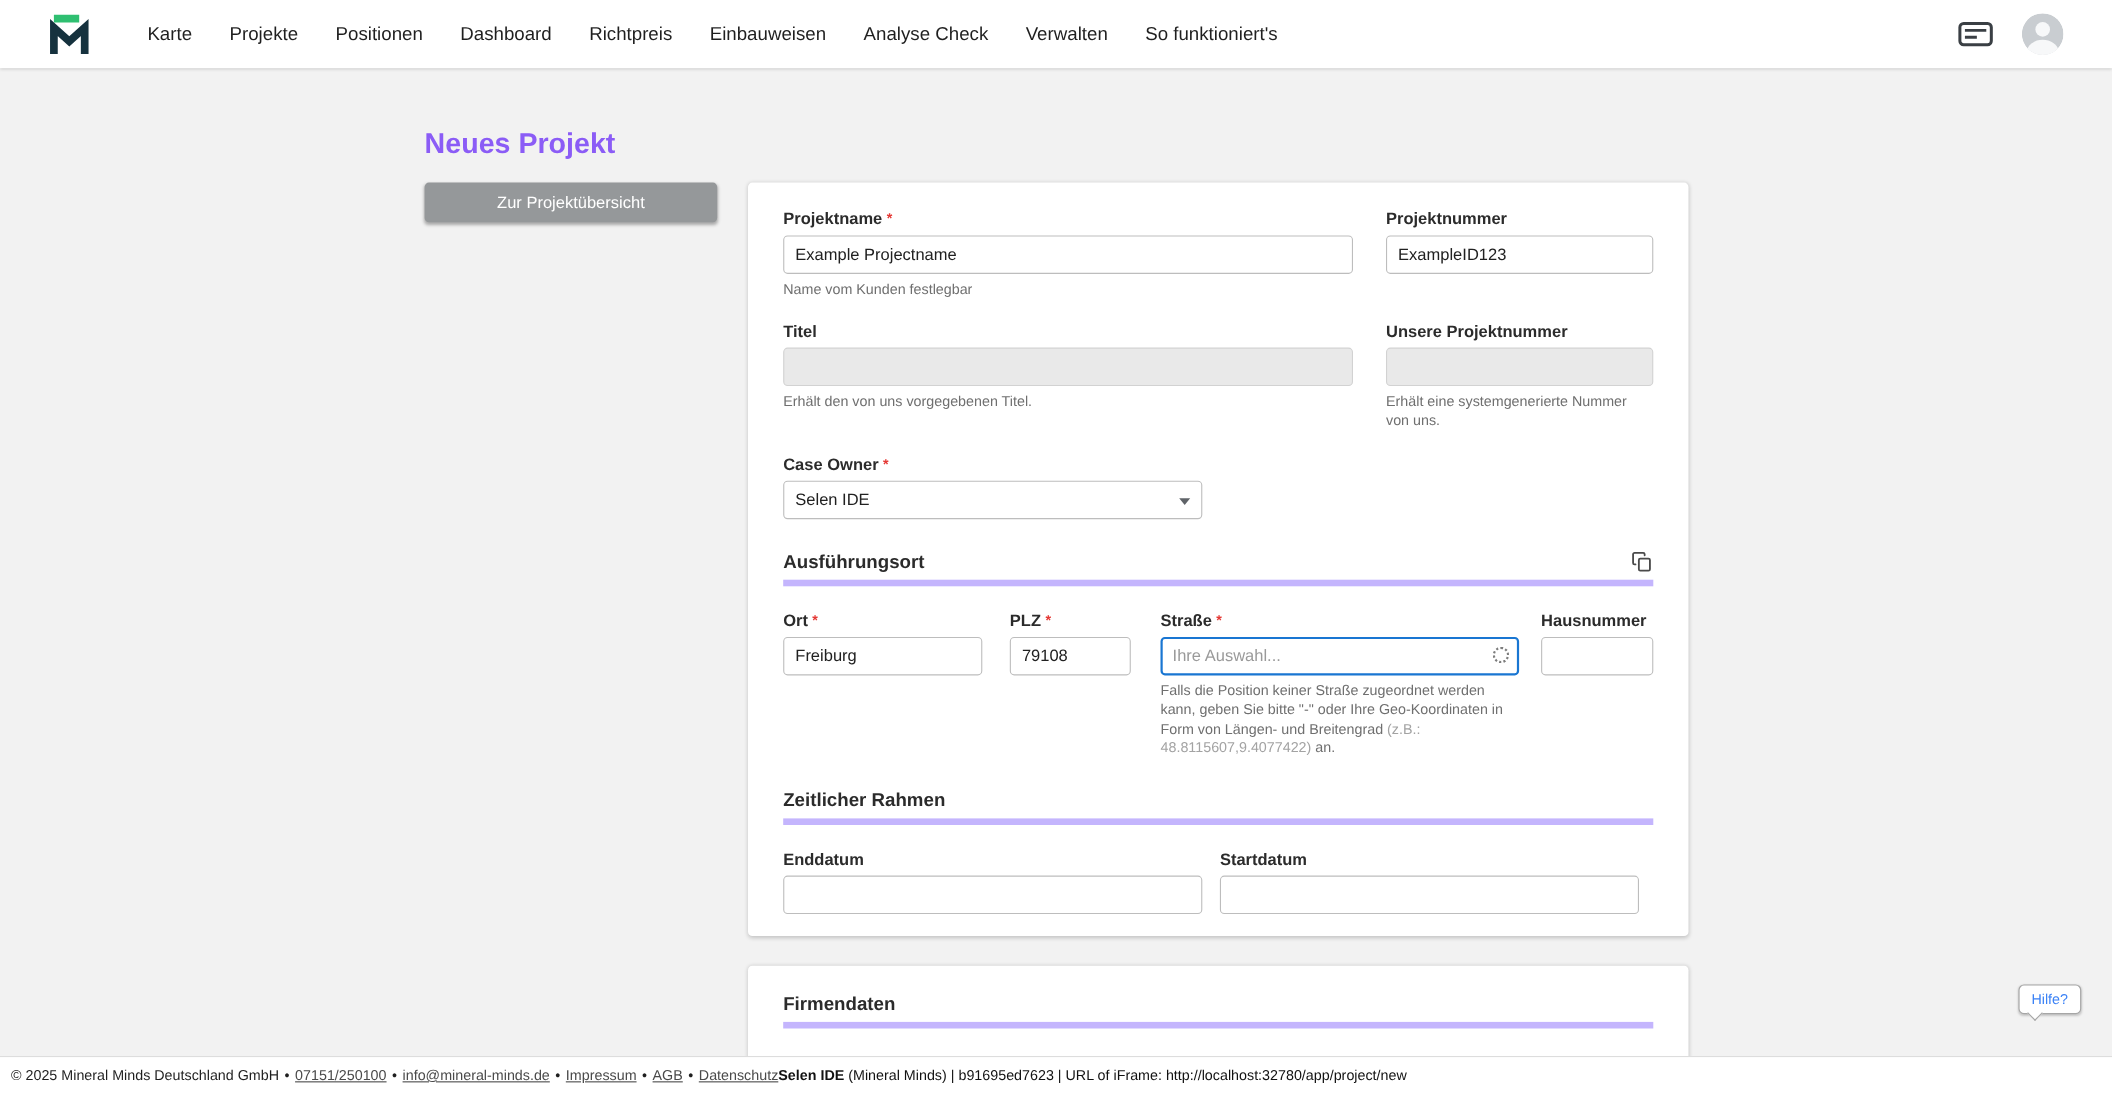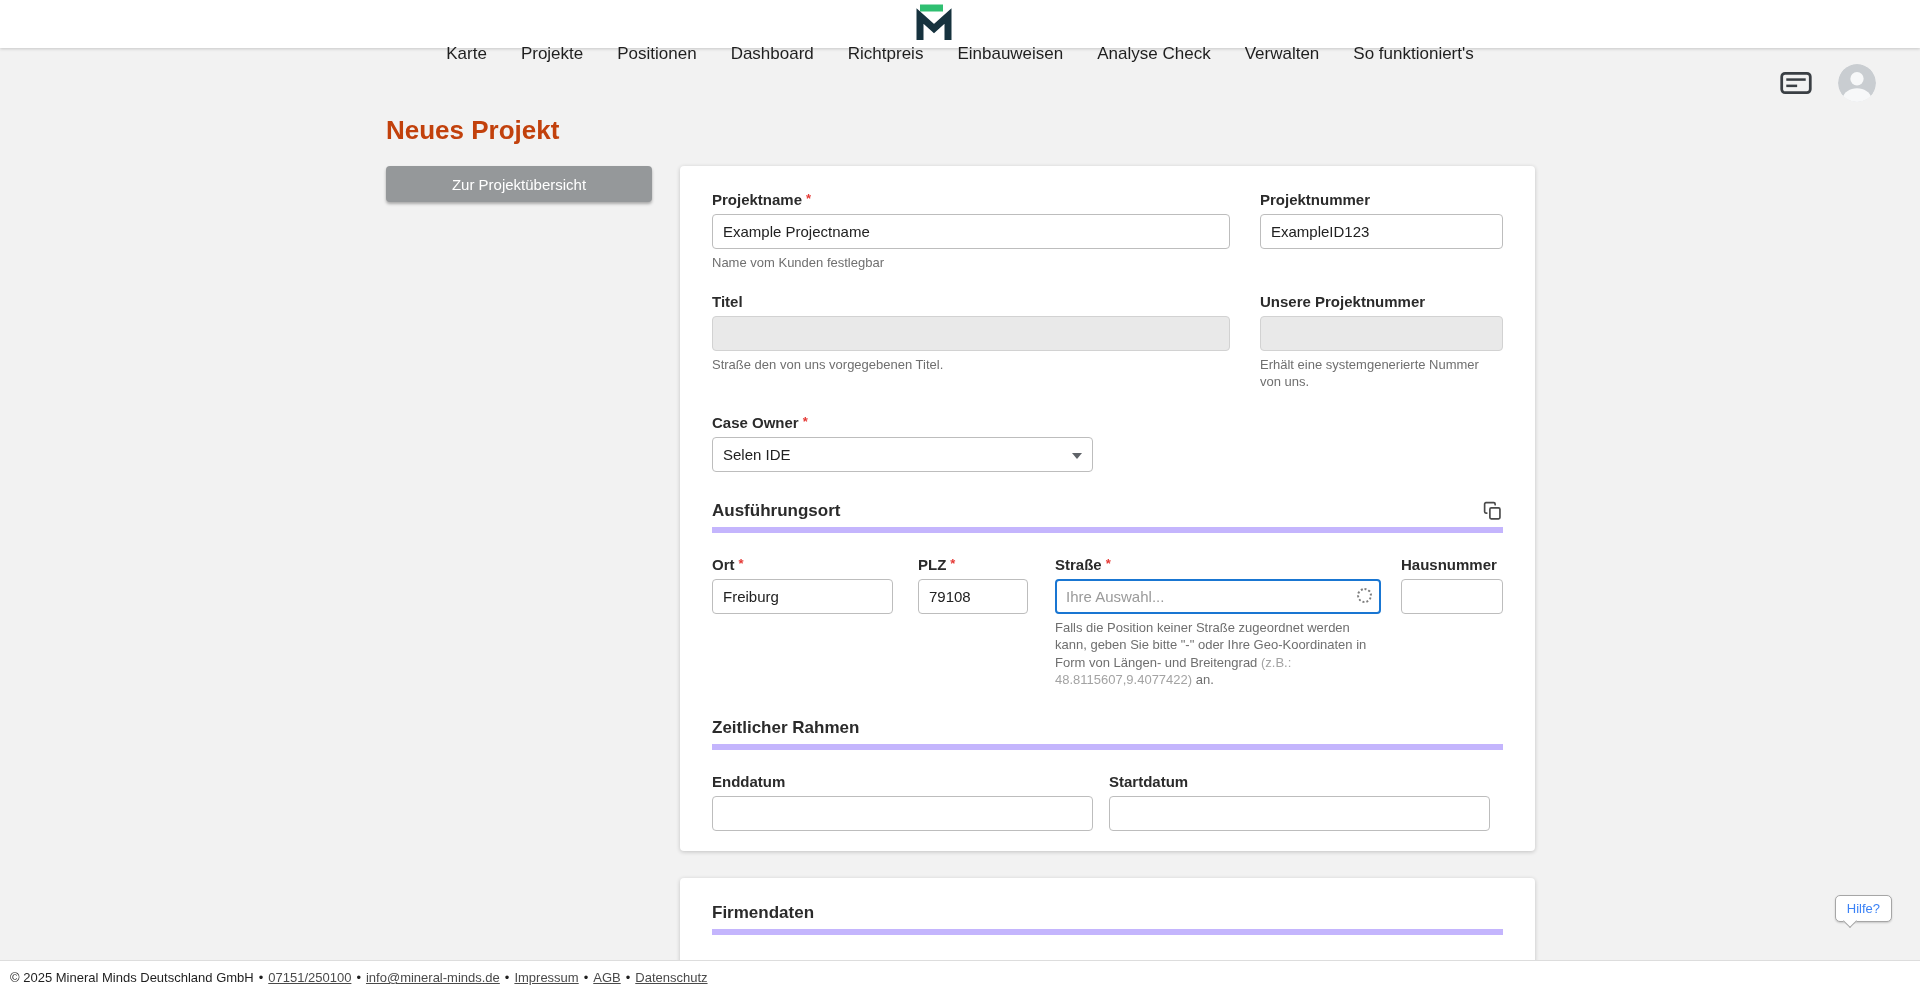--- a/index.html
+++ b/index.html
@@ -8,44 +8,43 @@
     font-family: "Liberation Sans", sans-serif;
     background: #f2f2f2;
     color: #212121;
     overflow: hidden;
     position: relative;
   }
   a { cursor: pointer; }
 
   
   .topnav {
-    position: absolute; top: 0; left: 0; right: 0; height: 48px;
+    position: absolute; top: 0; left: 0; right: 0; height: 62px;
     background: #fff; display: flex; align-items: center;
     padding: 0 44px 0 44px;
     box-shadow: 0 1px 3px rgba(0,0,0,.18);
     z-index: 5;
-    flex-direction: column;
   }
   .logo { width: 44px; height: 44px; margin-right: 46px; cursor: pointer; }
   .logo svg { width: 100%; height: 100%; display: block; }
   .nav-items { display: flex; align-items: center; gap: 34px; }
   .nav-item { font-size: 17px; color: #1f1f1f; text-decoration: none; white-space: nowrap; }
   .nav-right { margin-left: auto; display: flex; align-items: center; gap: 26px; }
   .icon-btn { display: inline-flex; align-items: center; justify-content: center; cursor: pointer; background: none; border: none; }
   .icon-btn svg { display: block; }
   .avatar { width: 38px; height: 38px; border-radius: 50%; overflow: hidden; cursor: pointer; }
   .avatar svg { width: 100%; height: 100%; display: block; }
 
   
   .content {
     position: absolute; top: 62px; left: 0; right: 0; bottom: 34px;
     overflow: hidden;
   }
   .content-inner { padding: 52px 0 0 386px; }
-  .page-title { font-size: 26px; line-height: 32px; font-weight: 700; color: #c2410c; margin-bottom: 20px; }
+  .page-title { font-size: 26px; line-height: 32px; font-weight: 700; color: #8b5cf6; margin-bottom: 20px; }
   .main-row { display: flex; align-items: flex-start; }
 
   .back-button {
     width: 266px; height: 36px; margin-right: 28px;
     background: var(--button-gray, #95989a); color: #fff;
     font-family: inherit; font-size: 15px;
     border: none; border-radius: 4px;
     box-shadow: 0 2px 3px rgba(0,0,0,.3);
     display: flex; align-items: center; justify-content: center;
     cursor: pointer; flex-shrink: 0;
@@ -211,21 +210,21 @@
               <input class="text-input" type="text" value="ExampleID123" style="">
             </div>
           </div>
 
           <div class="form-row row2">
             <div class="col-a">
               <div class="field-label">
                 <span>Titel</span>
               </div>
               <input class="text-input" type="text" disabled="" value="" style="">
-              <div class="helper">Straße den von uns vorgegebenen Titel.</div>
+              <div class="helper">Erhält den von uns vorgegebenen Titel.</div>
             </div>
             <div class="col-b">
               <div class="field-label">
                 <span>Unsere Projektnummer</span>
               </div>
               <input class="text-input" type="text" disabled="" value="" style="">
               <div class="helper">Erhält eine systemgenerierte Nummer von uns.</div>
             </div>
           </div>
 
@@ -327,13 +326,16 @@
     <a class="footer-link">07151/250100</a>
     <span class="dot">•</span>
     <a class="footer-link">info@mineral-minds.de</a>
     <span class="dot">•</span>
     <a class="footer-link">Impressum</a>
     <span class="dot">•</span>
     <a class="footer-link">AGB</a>
     <span class="dot">•</span>
     <a class="footer-link">Datenschutz</a>
   </div>
+  <div class="footer-right">
+    <b>Selen IDE</b><span> (Mineral Minds) | b91695ed7623 | URL of iFrame: http://localhost:32780/app/project/new</span>
+  </div>
 </footer>
 
 </body></html>

